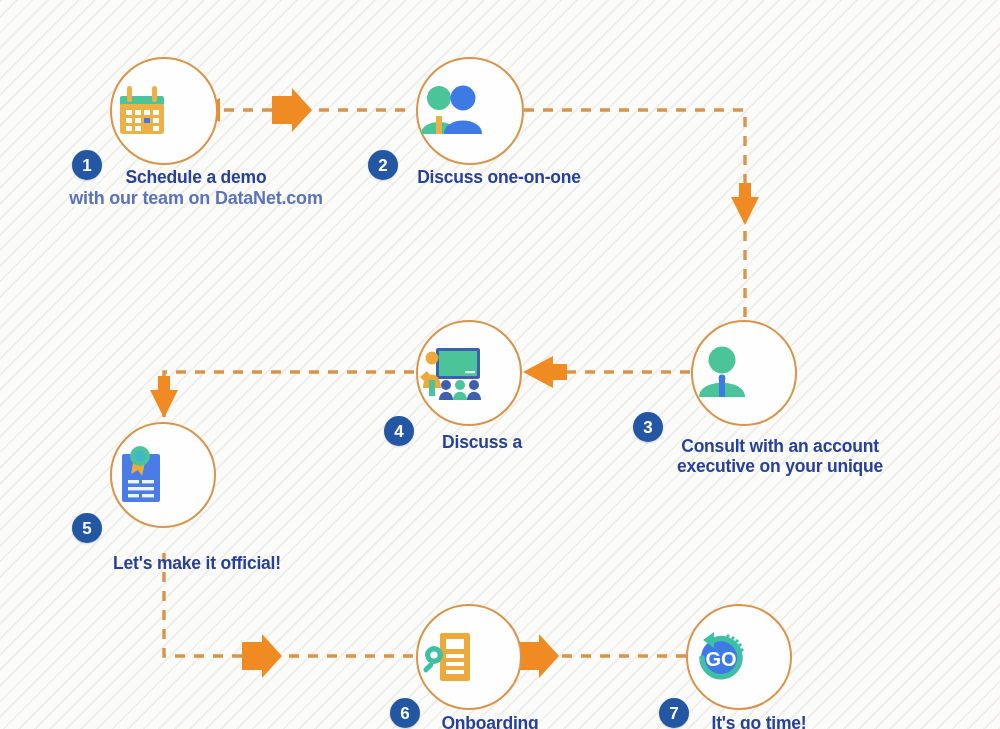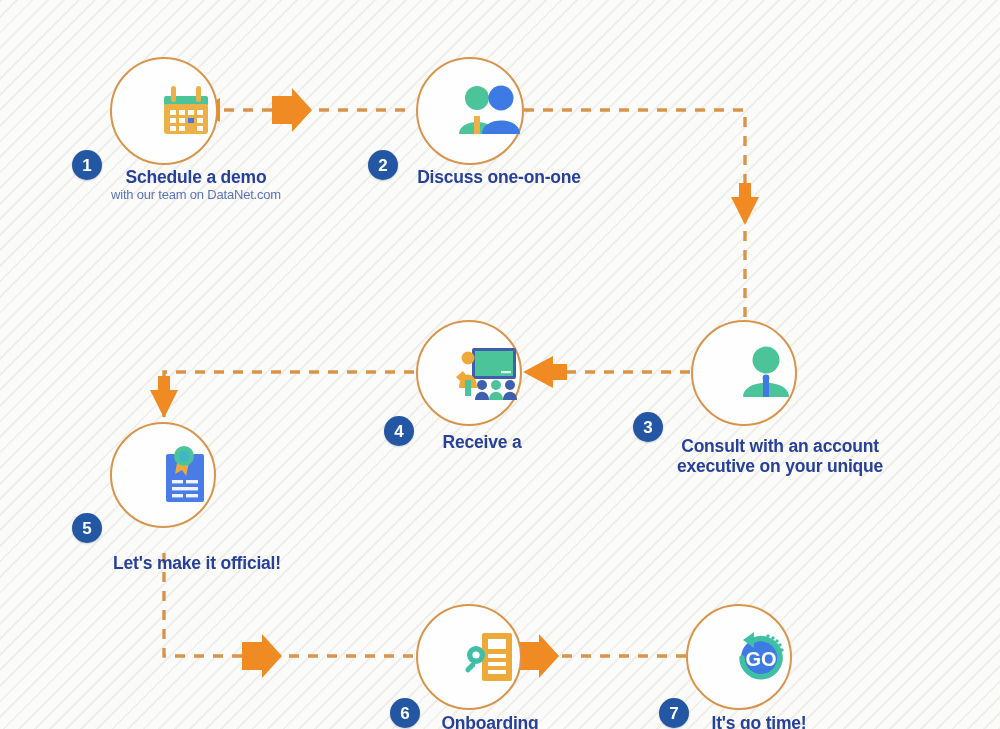--- a/index.html
+++ b/index.html
@@ -41,21 +41,21 @@
     position: absolute;
   }
   .node-circle {
     position: absolute;
     border-radius: 50%;
     border: 2px solid #d8944a;
     background: #fefefe;
     box-sizing: border-box;
     display: flex;
     align-items: center;
-    justify-content: flex-end;
+    justify-content: flex-start;
   }
   .node-icon {
     display: block;
   }
   .badge {
     position: absolute;
     border-radius: 50%;
     background: #2357a4;
     color: #ffffff;
     font-weight: bold;
@@ -75,22 +75,22 @@
     white-space: nowrap;
     padding-left: 12px;
   }
   .cap-strong {
     font-weight: bold;
     font-size: 17.5px;
     color: #27409a;
     letter-spacing: -0.2px;
   }
   .cap-sub {
-    font-weight: normal;
-    font-size: 13px;
+    font-weight: bold;
+    font-size: 18px;
     color: #5a73bb;
     letter-spacing: -0.2px;
   }
   .cap-line {
     display: block;
   }
 </style>
 </head>
 <body>
 
@@ -218,21 +218,21 @@
         <circle cx="42" cy="41" r="5" fill="#4cc49a"></circle>
         <path d="M35 56 C35 45 49 45 49 56 Z" fill="#4cc49a"></path>
         <circle cx="56" cy="41" r="5" fill="#3d5fae"></circle>
         <path d="M49 56 C49 45 63 45 63 56 Z" fill="#3d5fae"></path>
       </svg>
     </div>
     <div class="badge" style="left:384px;top:416px;width:30px;height:30px;">
       <span>4</span>
     </div>
     <div class="caption" style="left:340px;top:433px;width:260px;">
-      <span class="cap-line cap-strong">Receive a</span>
+      <span class="cap-line cap-strong">Discuss a</span>
     </div>
   </div>
 
   <div class="node" style="left:0;top:0;">
     <div class="node-circle" style="left:110px;top:422px;width:106px;height:106px;">
       <svg class="node-icon" width="58" height="62" viewBox="0 0 58 62" xmlns="http://www.w3.org/2000/svg">
         <rect x="10" y="10" width="38" height="48" rx="2" fill="#4a7ce8"></rect>
         <path d="M22 14 L19 30 L26 26 L30 32 L34 14 Z" fill="#edaa3a"></path>
         <circle cx="28" cy="12" r="10" fill="#4cc49a"></circle>
         <circle cx="28" cy="12" r="5.5" fill="#3fb7c7"></circle>

